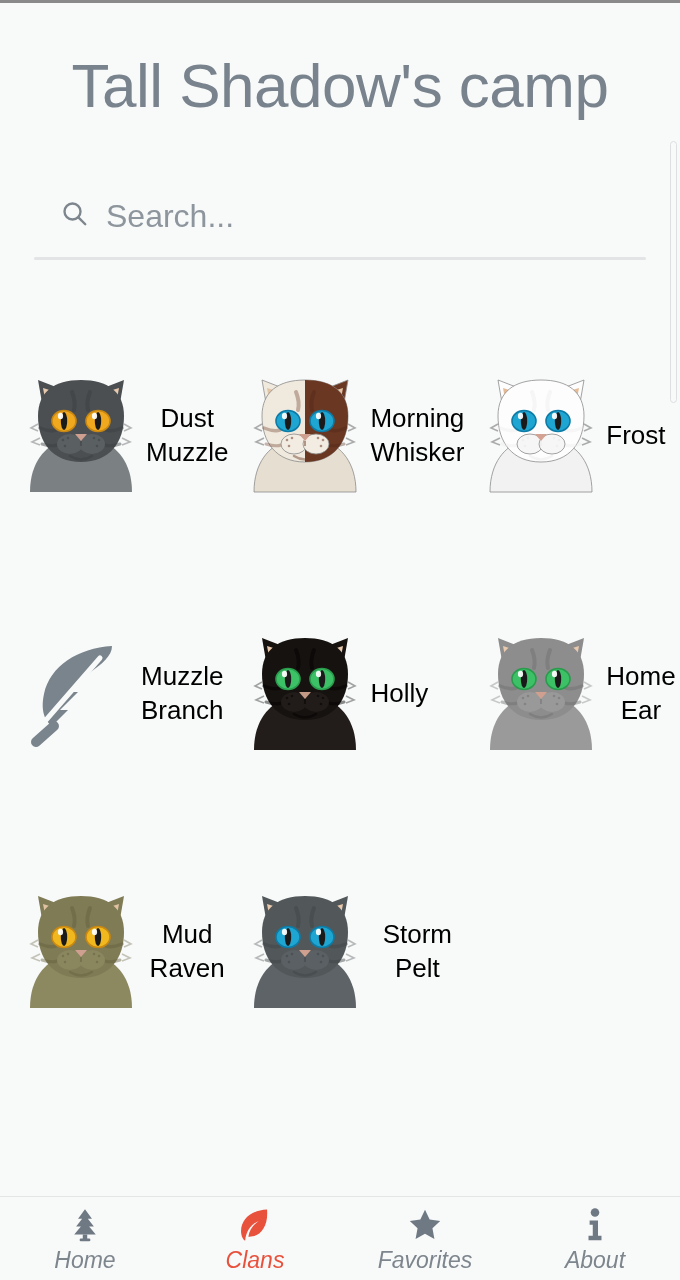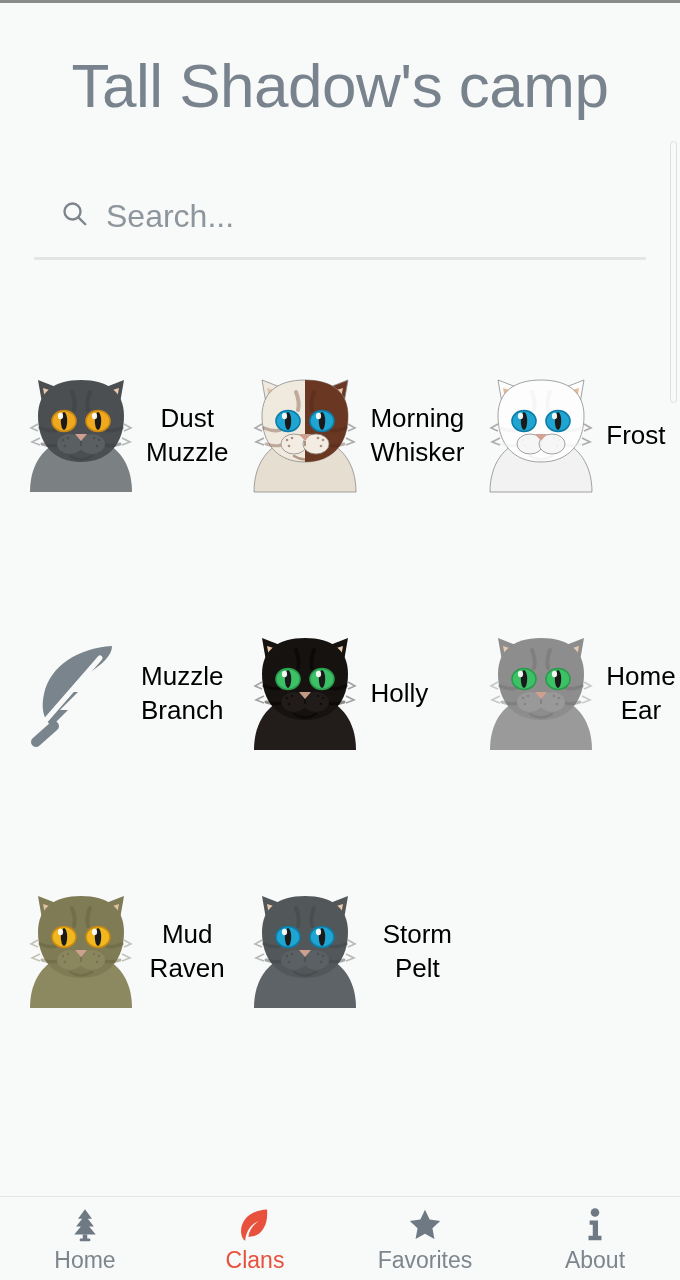--- a/index.html
+++ b/index.html
@@ -92,20 +92,21 @@
     background:transparent;
   }
 
   
   .bottom-nav {
     flex:0 0 auto;
     height:84px;
     display:flex;
     background:#f8f9f9;
     border-top:1px solid #e3e5e6;
+    font-style:italic;
   }
   .nav-item {
     flex:1 1 0;
     display:flex; flex-direction:column;
     align-items:center; justify-content:center;
     gap:4px;
     cursor:pointer;
   }
   .nav-icon { height:40px; display:flex; align-items:center; justify-content:center; }
   .nav-label {

